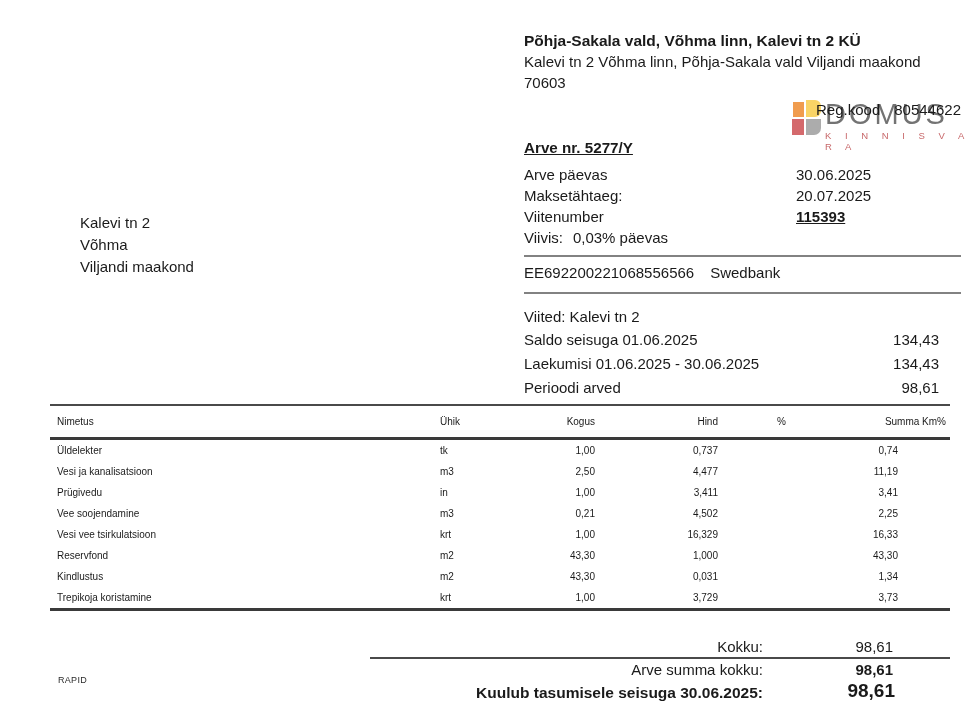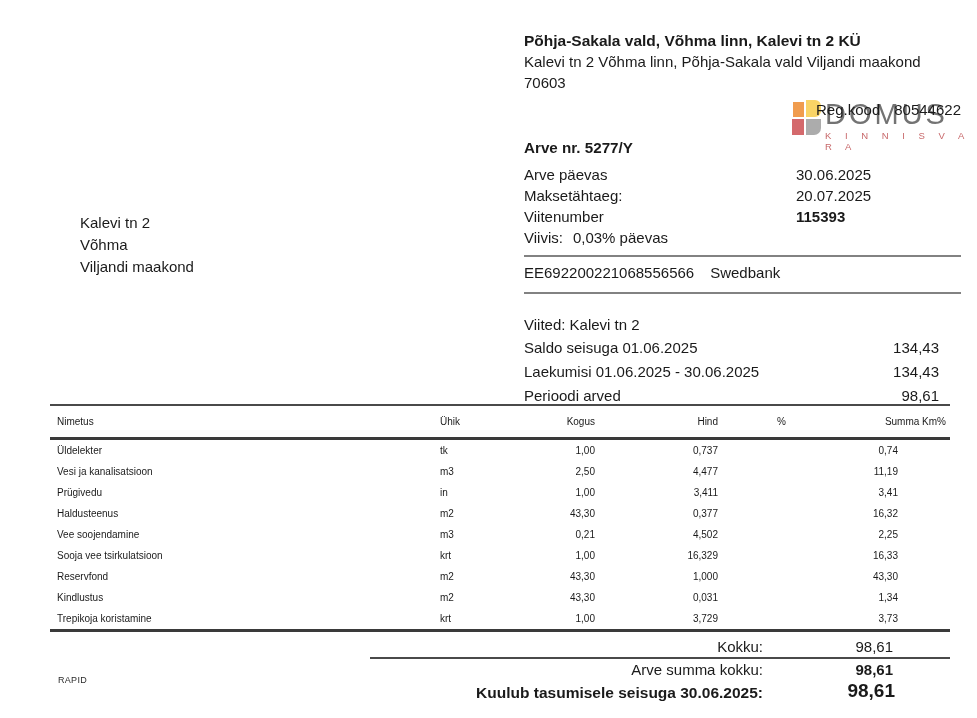--- a/index.html
+++ b/index.html
@@ -1,38 +1,38 @@
 <!DOCTYPE html>
 <html><head>
 <meta charset="utf-8">
 <style>
   html,body{margin:0;padding:0;background:#fff;}
   .page{
     position:relative;width:977px;height:718px;background:#fff;overflow:hidden;
     font-family:"Liberation Sans",sans-serif;color:#1a1a1a;font-size:15px;
   }
-  .bold{font-weight:bold;}
+  .bold{font-weight:bold;text-decoration:underline;}
   
   .recipient{position:absolute;left:80px;top:212px;line-height:22px;}
   
   .right-block{position:absolute;left:524px;top:30px;width:437px;line-height:21px;}
   .title{font-size:15.5px;font-weight:bold;white-space:nowrap;}
   .nowrap{white-space:nowrap;}
   .reg-row{margin-top:6px;text-align:right;}
   .reg-row .reg-val{margin-left:14px;}
   .invoice-no{margin-top:17px;font-size:15.2px;}
   .info-rows{margin-top:6px;}
   .info-row{position:relative;height:21px;}
   .info-row .lab{position:absolute;left:0;}
   .info-row .val{position:absolute;left:272px;}
   .inline-val{margin-left:10px;}
   .sep{height:2px;background:#828282;margin-top:7px;}
   .iban-row{padding-top:5px;height:23px;}
   .iban-row .bank{margin-left:16px;}
-  .viited-row{padding-top:20px;height:22px;}
+  .viited-row{padding-top:12px;height:22px;}
   .bal-row{display:flex;justify-content:space-between;padding-right:22px;line-height:24px;}
   
   .logo{position:absolute;left:792px;top:99px;display:flex;align-items:flex-start;}
   .logo-mark{display:grid;grid-template-columns:12px 15px;grid-template-rows:17px 18px;gap:2px;width:30px;height:39px;margin-top:1px;}
   .sq{width:100%;height:100%;}
   .sq.tl{width:11px;height:15px;align-self:end;justify-self:end;}
   .sq.tr{border-radius:0 6px 6px 0;}
   .sq.br{border-radius:0 0 7px 0;height:16px;}
   .sq.bl{height:16px;}
   .logo-text{margin-left:4px;}
@@ -173,37 +173,29 @@
       </tr>
       <tr>
         <td class="c0">Prügivedu</td>
           <td class="c1">in</td>
           <td class="c2">1,00</td>
           <td class="c3">3,411</td>
           <td class="c4"></td>
           <td class="c5">3,41</td>
       </tr>
       <tr>
-        <td class="c0">Haldusteenus</td>
-          <td class="c1">m2</td>
-          <td class="c2">43,30</td>
-          <td class="c3">0,377</td>
-          <td class="c4"></td>
-          <td class="c5">16,32</td>
-      </tr>
-      <tr>
         <td class="c0">Vee soojendamine</td>
           <td class="c1">m3</td>
           <td class="c2">0,21</td>
           <td class="c3">4,502</td>
           <td class="c4"></td>
           <td class="c5">2,25</td>
       </tr>
       <tr>
-        <td class="c0">Sooja vee tsirkulatsioon</td>
+        <td class="c0">Vesi vee tsirkulatsioon</td>
           <td class="c1">krt</td>
           <td class="c2">1,00</td>
           <td class="c3">16,329</td>
           <td class="c4"></td>
           <td class="c5">16,33</td>
       </tr>
       <tr>
         <td class="c0">Reservfond</td>
           <td class="c1">m2</td>
           <td class="c2">43,30</td>

